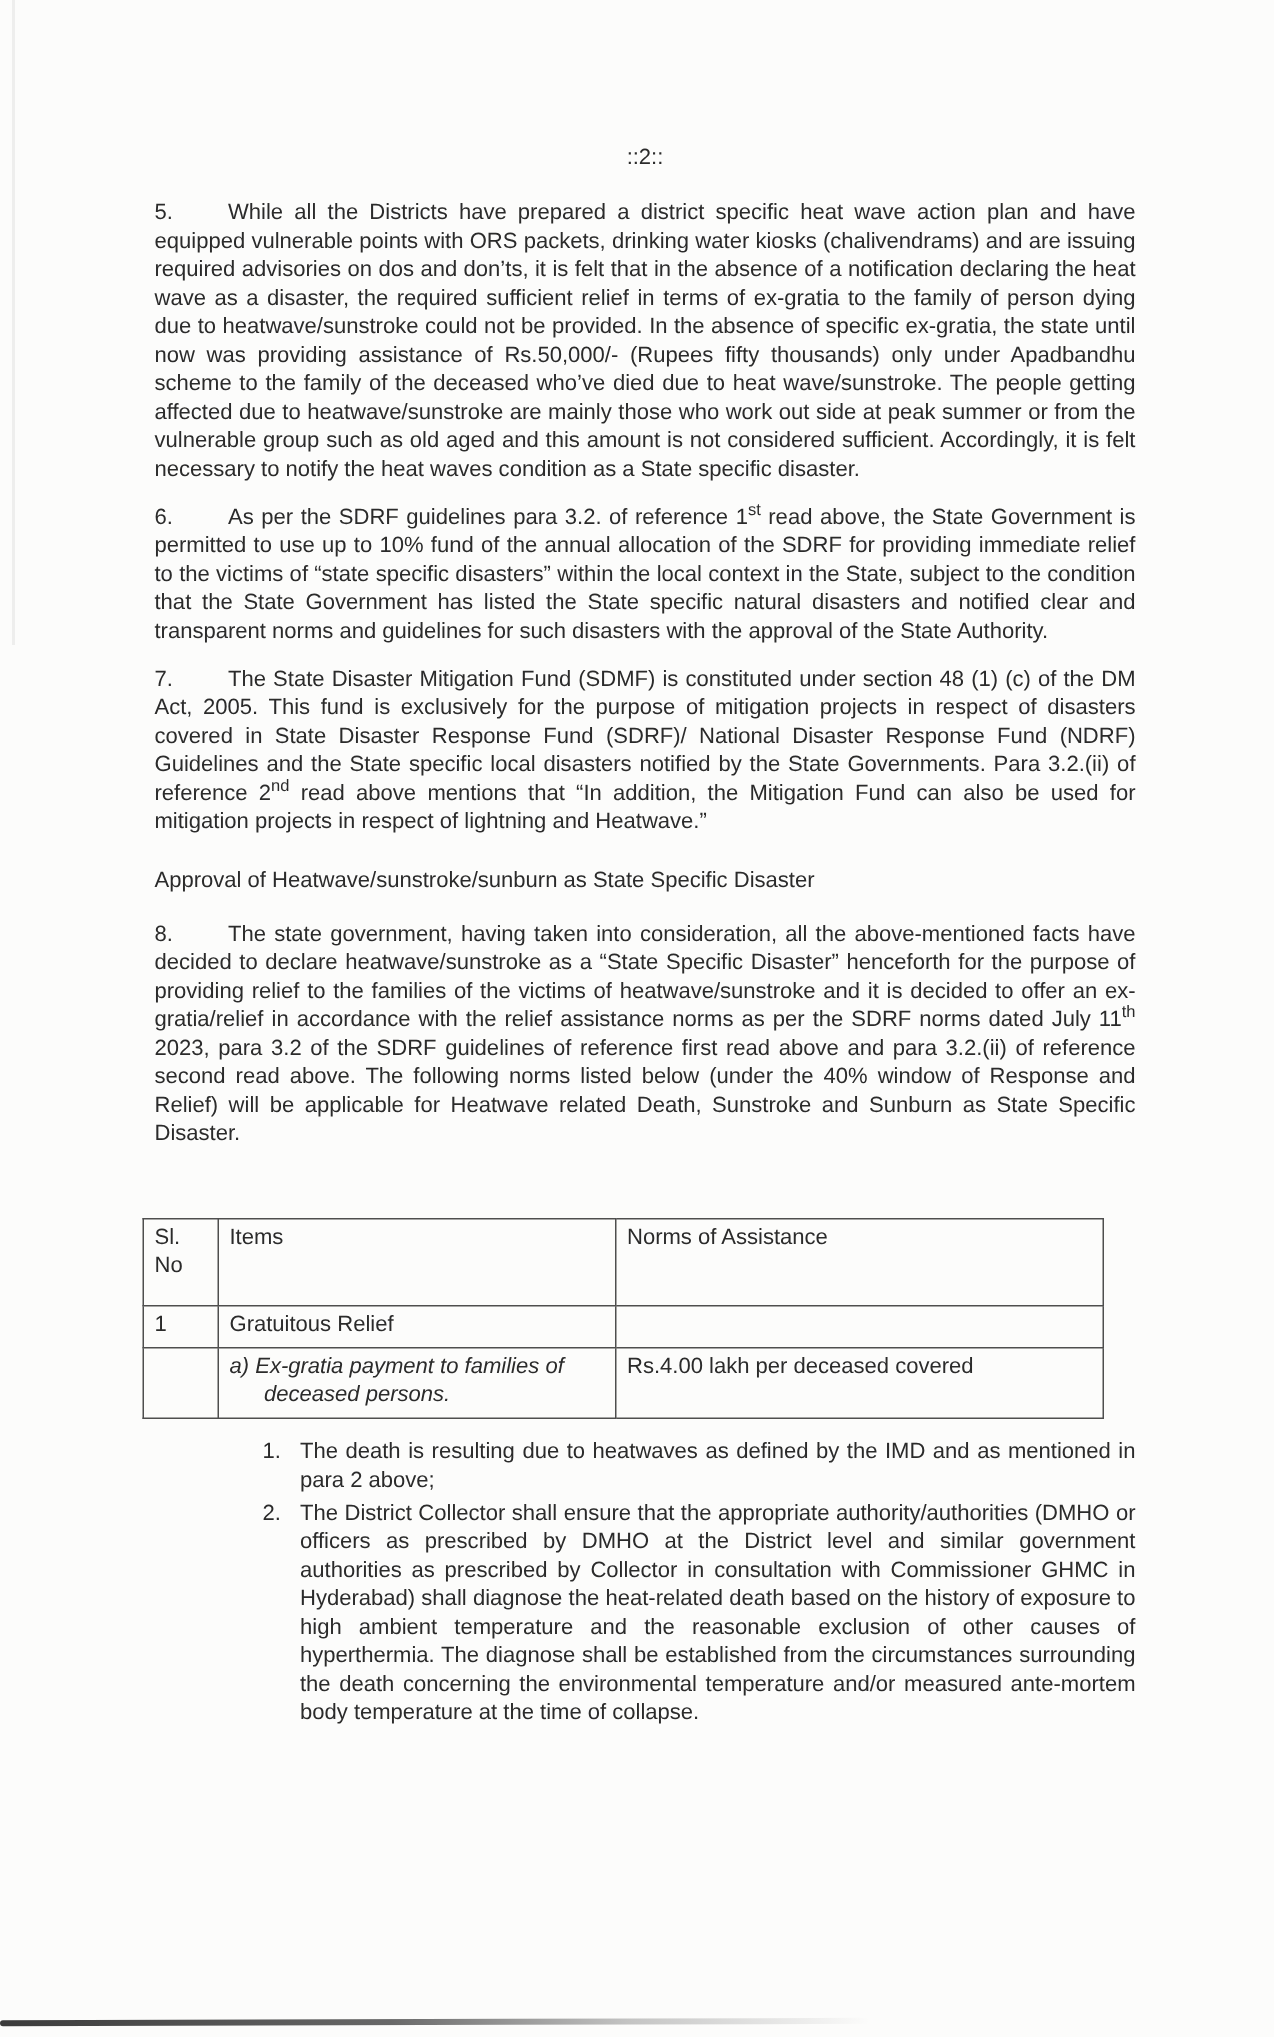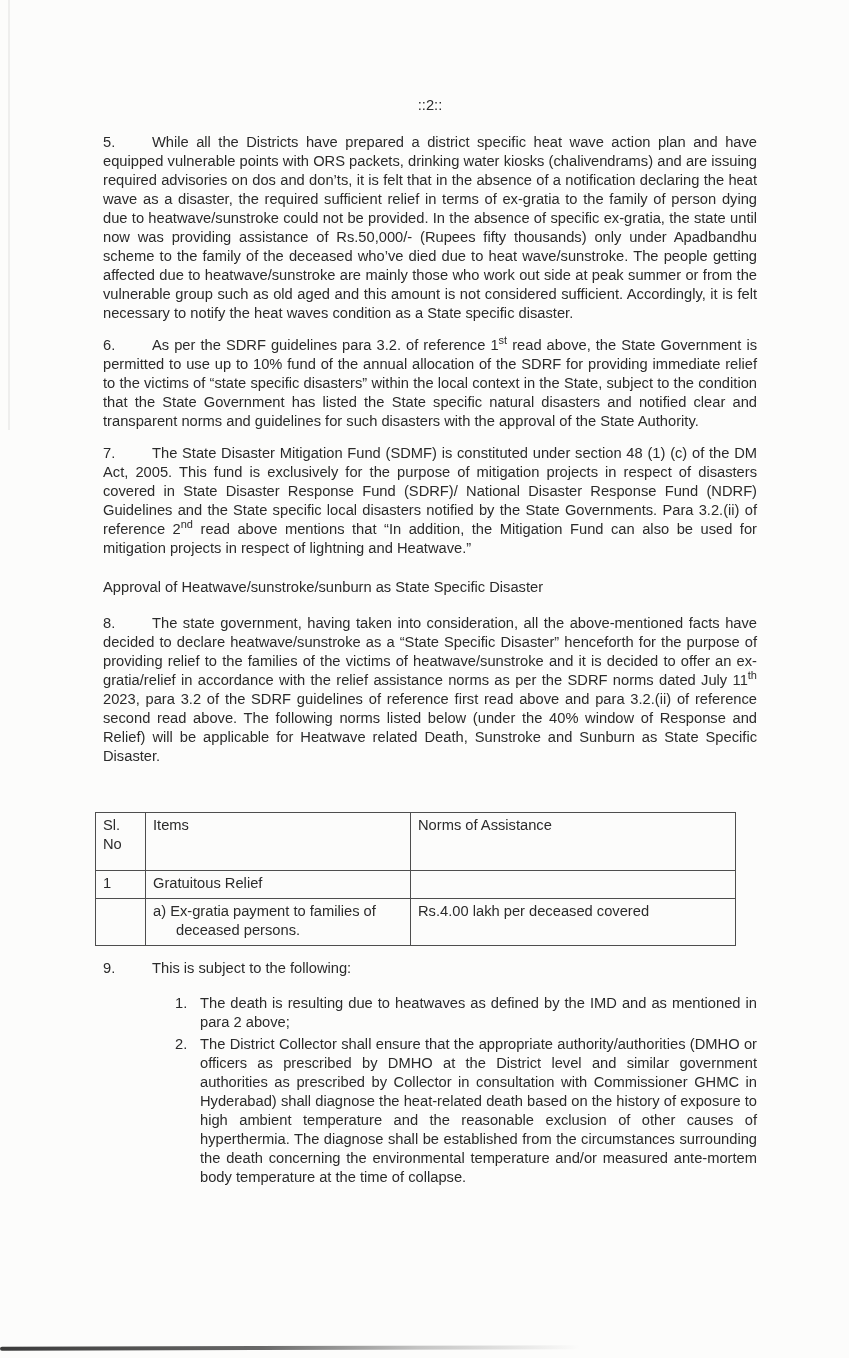--- a/index.html
+++ b/index.html
@@ -92,20 +92,21 @@
     font-weight: normal;
   }
   .norms-table th { padding-bottom: 16px; }
   .norms-table .col-sl   { width: 50px; }
   .norms-table .col-item { width: 265px; }
   .norms-table .col-norm { width: 325px; }
   .cell-bold { font-weight: bold; }
   .cell-hang {
     padding-left: 30px !important;
     text-indent: -23px;
+    font-style: italic;
   }
   .para9-lead { margin: 0 0 16px 0; }
   .conditions {
     margin-left: 72px;
     width: 582px;
   }
   .condition {
     display: flex;
     margin-bottom: 3px;
   }
@@ -163,21 +164,20 @@
         <td></td>
       </tr>
       <tr>
         <td></td>
         <td class="cell-hang">a) Ex-gratia payment to families of deceased persons.</td>
         <td>Rs.4.00 lakh per deceased covered</td>
       </tr>
     </tbody>
       </table>
 
-    <div class="para para9-lead"><span class="para-num">9.</span><span>This is subject to the following:</span></div>
 
     <div class="conditions">
       <div class="condition">
         <span class="condition-num">1.</span>
         <span class="condition-text">The death is resulting due to heatwaves as defined by the IMD and as mentioned in para 2 above;</span>
       </div>
       <div class="condition">
         <span class="condition-num">2.</span>
         <span class="condition-text">The District Collector shall ensure that the appropriate authority/authorities (DMHO or officers as prescribed by DMHO at the District level and similar government authorities as prescribed by Collector in consultation with Commissioner GHMC in Hyderabad) shall diagnose the heat-related death based on the history of exposure to high ambient temperature and the reasonable exclusion of other causes of hyperthermia. The diagnose shall be established from the circumstances surrounding the death concerning the environmental temperature and/or measured ante-mortem body temperature at the time of collapse.</span>
       </div>

